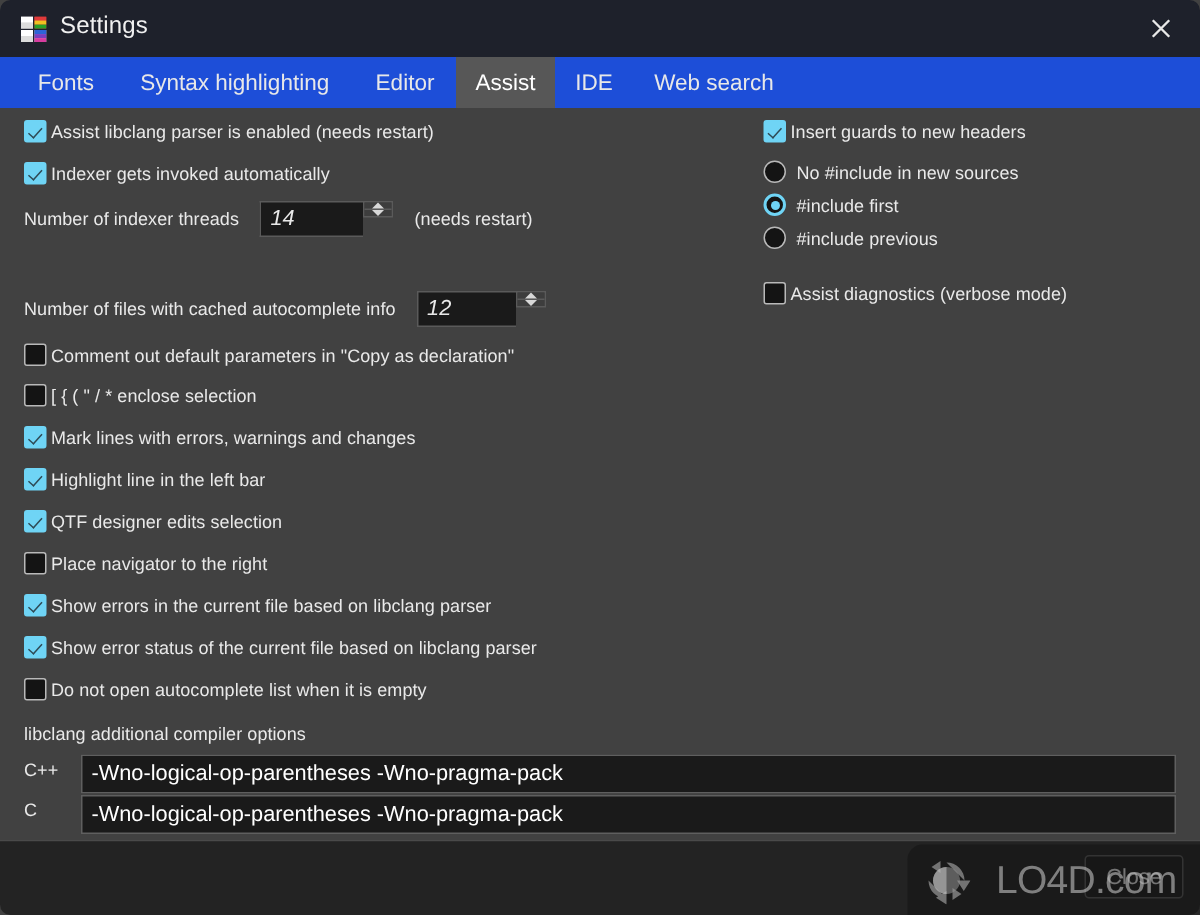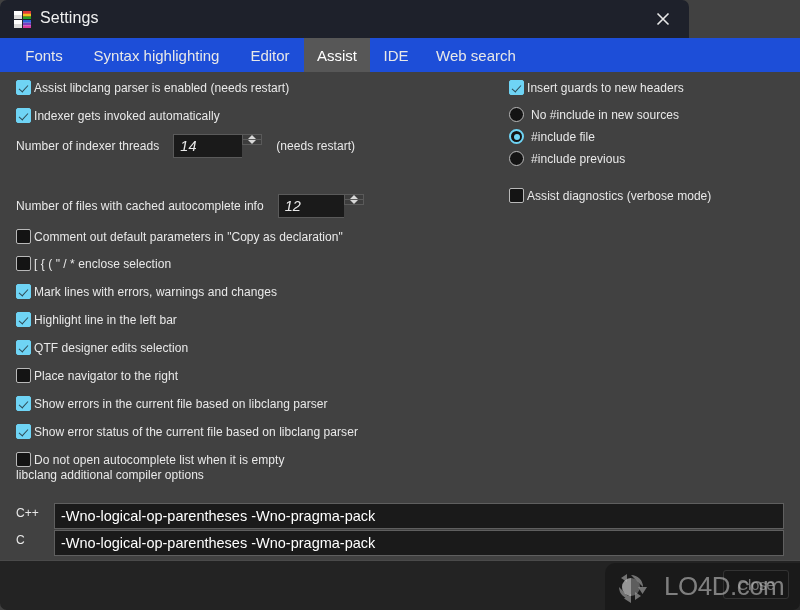--- a/index.html
+++ b/index.html
@@ -20,21 +20,21 @@
     width: 800px;
     height: 610px;
     background: #414141;
     box-sizing: border-box;
   }
 
   
   #titlebar {
     position: absolute;
     left: 0; top: 0;
-    width: 689px;
+    width: 800px;
     height: 38px;
     background: #1e212b;
     border-top-left-radius: 7px;
     border-top-right-radius: 7px;
   }
   #title-icon {
     position: absolute;
     left: 14px; top: 11px;
     width: 17px; height: 17px;
     display: block;
@@ -416,21 +416,21 @@
     <div class="row" style="left:16px; top:352px;">
       <span class="cb on"></span>
       <span class="lbl">Show error status of the current file based on libclang parser</span>
     </div>
 
     <div class="row" style="left:16px; top:380px;">
       <span class="cb off"></span>
       <span class="lbl">Do not open autocomplete list when it is empty</span>
     </div>
 
-    <div class="row" style="left:16px; top:396px;">
+    <div class="row" style="left:16px; top:410px;">
       <span class="lbl">libclang additional compiler options</span>
     </div>
 
     <div class="row" style="left:16px; top:434px;">
       <span class="lbl">C++</span>
     </div>
     <div class="textinput" style="left:54px; top:431px; width:730px;">-Wno-logical-op-parentheses -Wno-pragma-pack</div>
 
     <div class="row" style="left:16px; top:461px;">
       <span class="lbl">C</span>
@@ -442,21 +442,21 @@
       <span class="lbl">Insert guards to new headers</span>
     </div>
 
     <div class="row" style="left:509px; top:35px;">
       <span class="rb off"></span>
       <span class="lbl">No #include in new sources</span>
     </div>
 
     <div class="row" style="left:509px; top:57px;">
       <span class="rb on"></span>
-      <span class="lbl">#include file</span>
+      <span class="lbl">#include first</span>
     </div>
 
     <div class="row" style="left:509px; top:79px;">
       <span class="rb off"></span>
       <span class="lbl">#include previous</span>
     </div>
 
     <div class="row" style="left:509px; top:116px;">
       <span class="cb off"></span>
       <span class="lbl">Assist diagnostics (verbose mode)</span>

